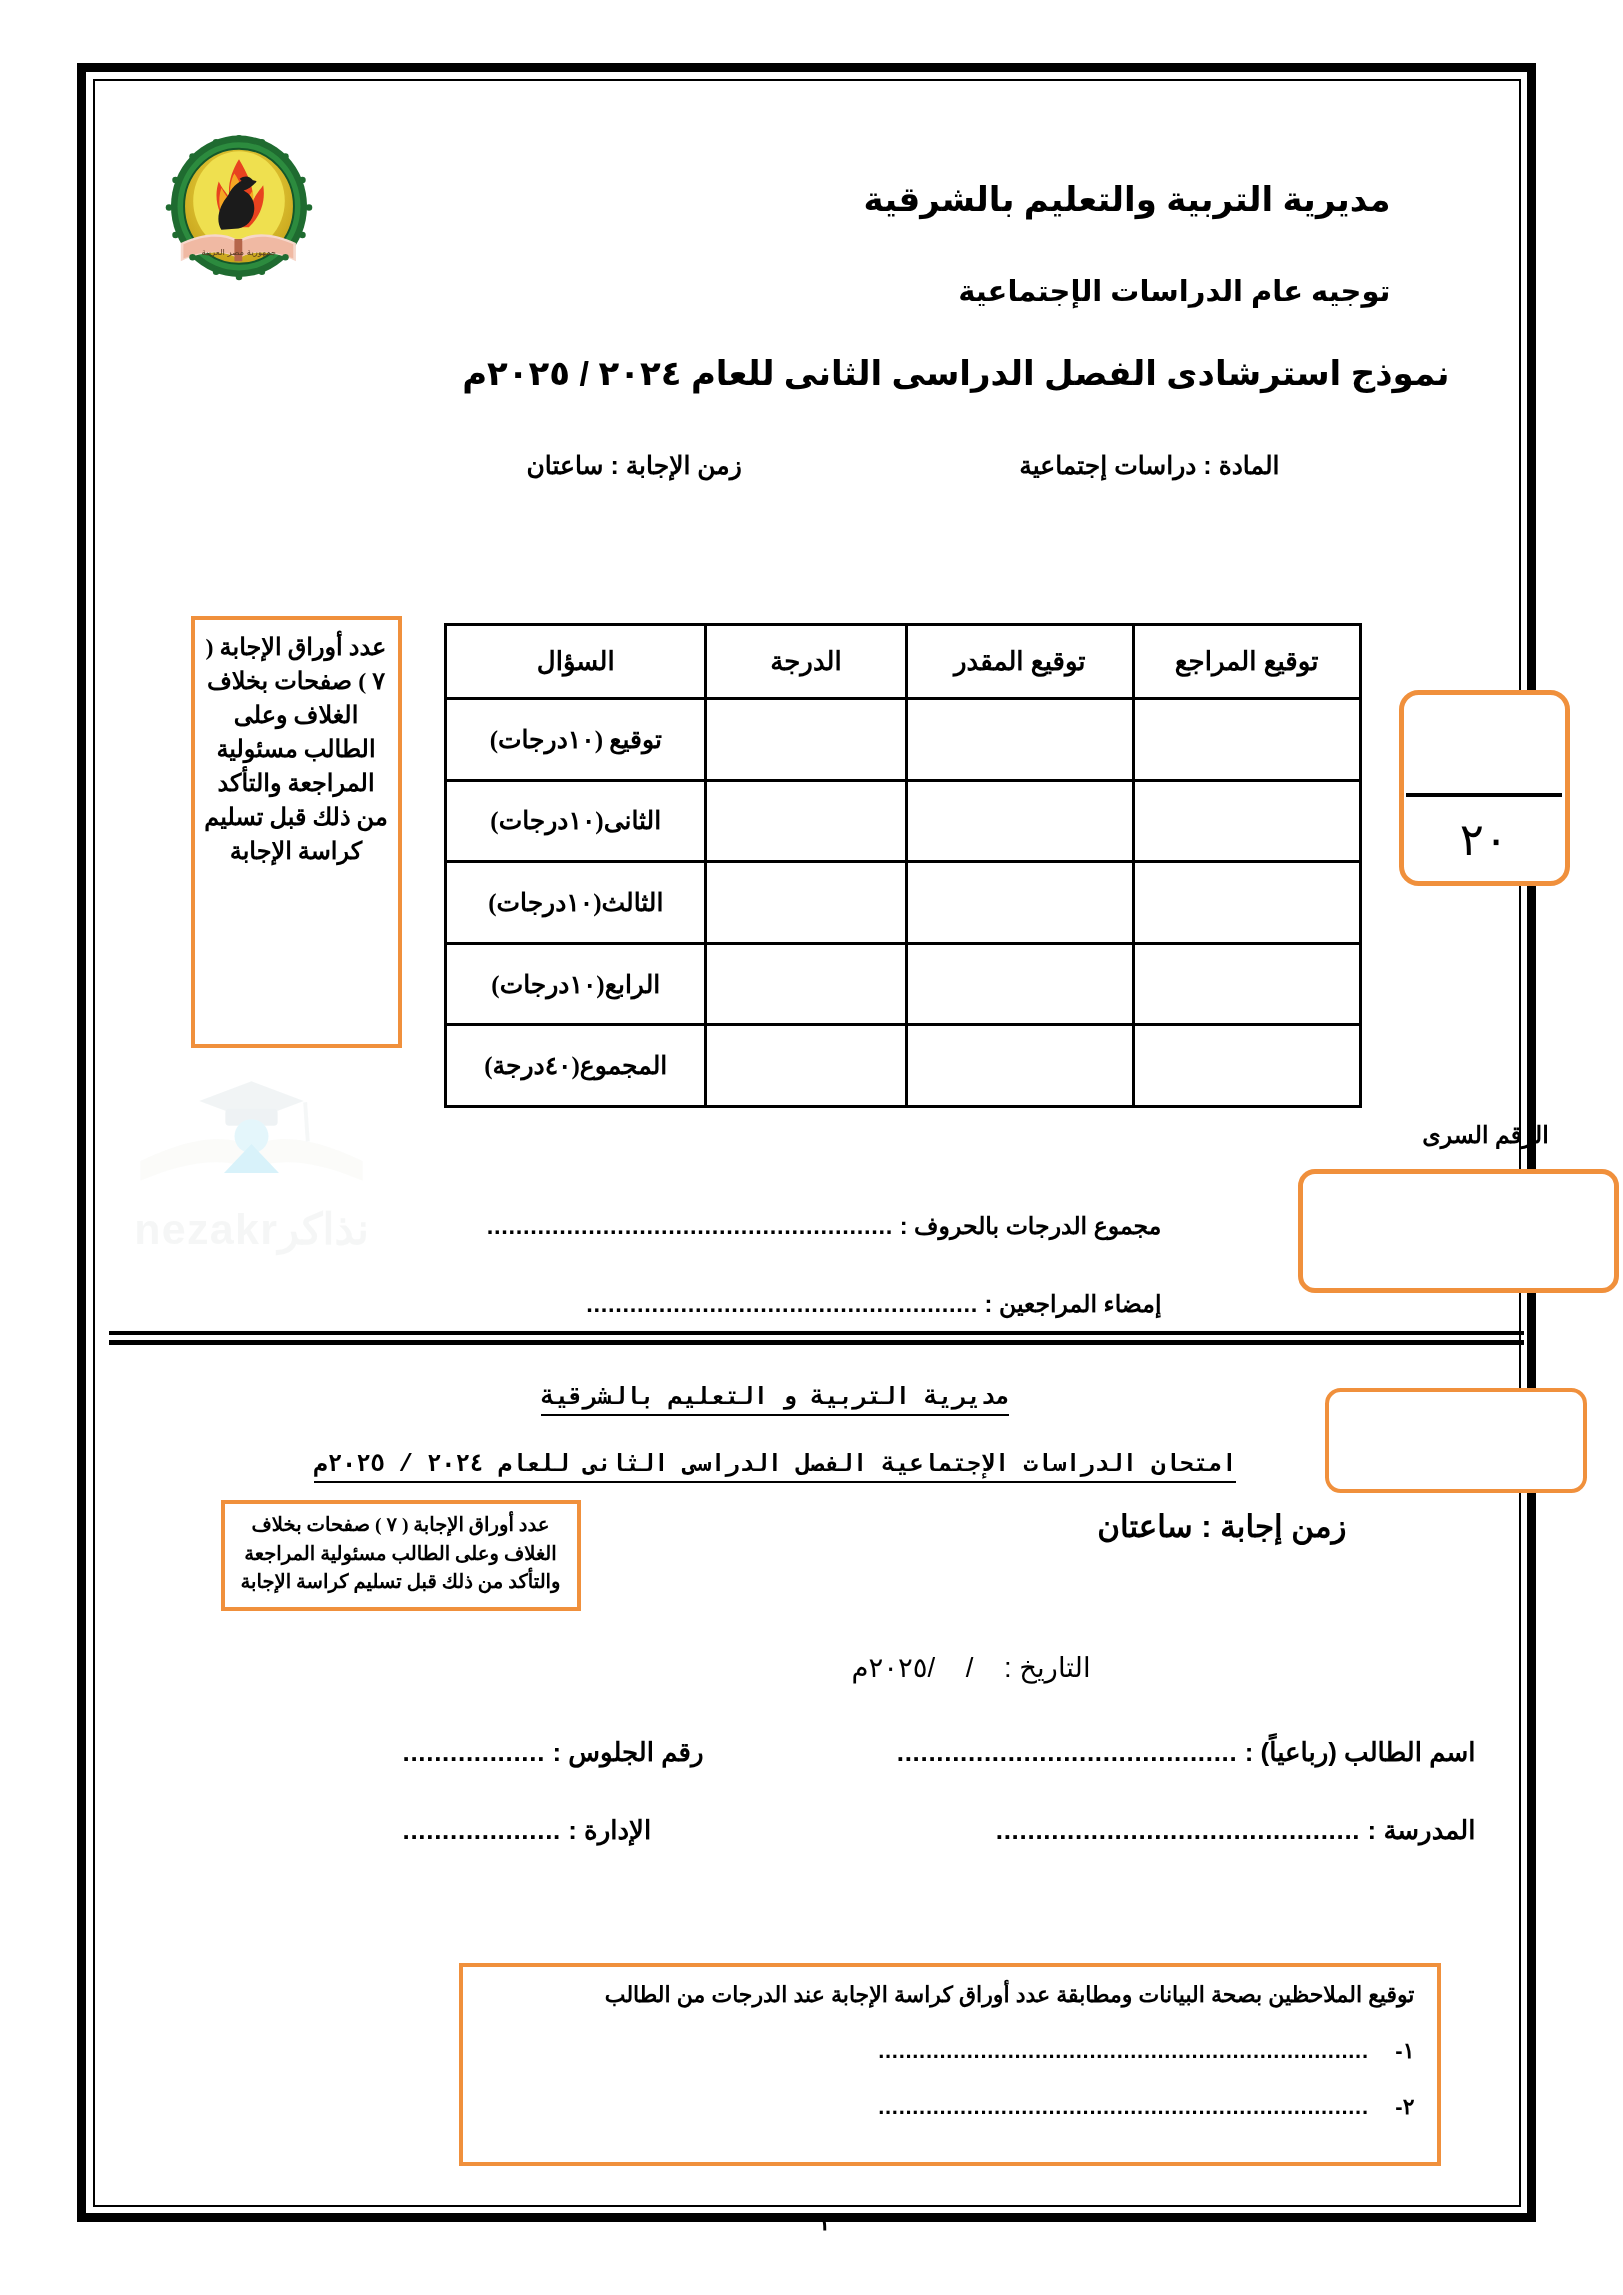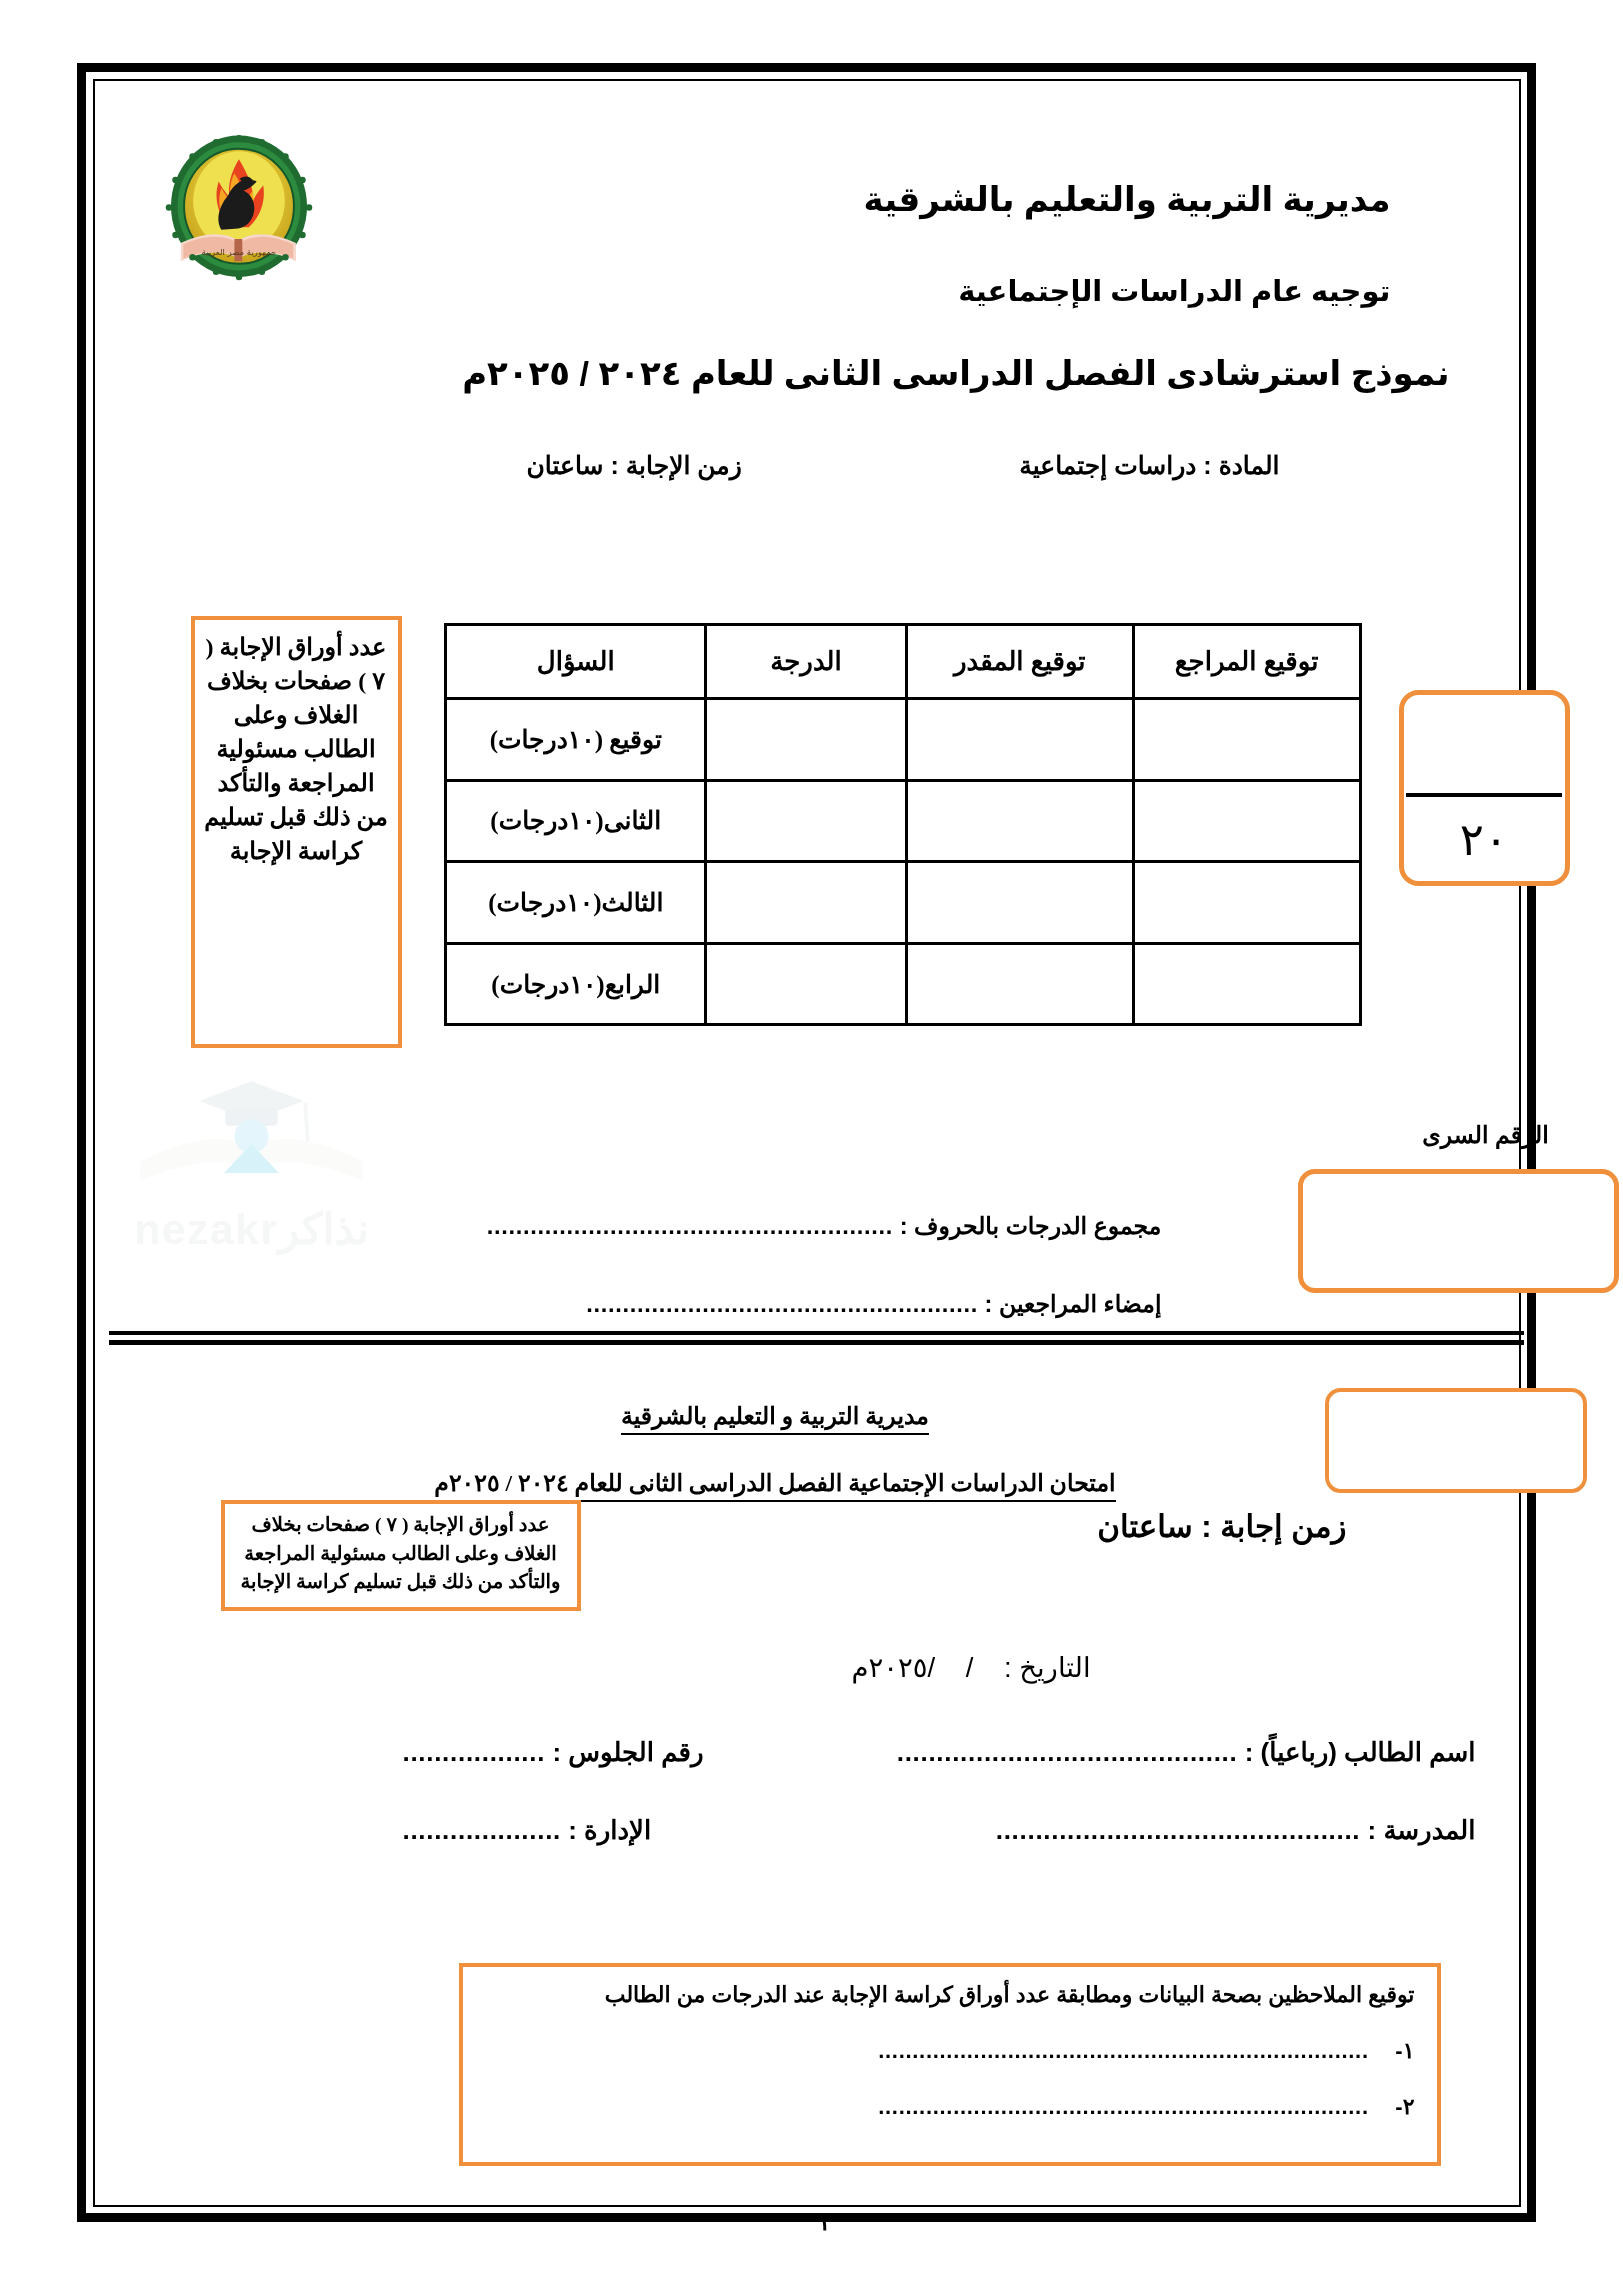--- a/index.html
+++ b/index.html
@@ -173,22 +173,21 @@
     height:15.7px;
   }
   .divider .l1{position:absolute;left:0;top:0;width:100%;height:4.6px;background:#000;}
   .divider .l2{position:absolute;left:0;top:9.8px;width:100%;height:4.6px;background:#000;}
 
   
   .sec2{position:relative;z-index:2;}
 
   .s2h{
     position:absolute;text-align:center;font-weight:bold;
-    font-family:Liberation Serif, serif;
-    margin-top:20px;
+    font-family:Liberation Mono, monospace;
   }
   .s2h1{left:216px;top:1301px;width:929px;font-size:23.6px;}
   .s2h2{left:183px;top:1368px;width:995px;font-size:23.6px;}
   .ul-dbl{
     display:inline-block;
     border-bottom:2.6px double #000;
     padding-bottom:3.9px;
   }
 
   .s2box{
@@ -359,20 +358,26 @@
             <td class="c-m"></td>
             <td class="c-d"></td>
             <td class="c-q">الثالث(١٠درجات)</td>
           </tr>
           <tr>
             <td class="c-r"></td>
             <td class="c-m"></td>
             <td class="c-d"></td>
             <td class="c-q">الرابع(١٠درجات)</td>
           </tr>
+          <tr>
+            <td class="c-r"></td>
+            <td class="c-m"></td>
+            <td class="c-d"></td>
+            <td class="c-q total-lbl">المجموع(٤٠درجة)</td>
+          </tr>
         </tbody>
           </table>
       </div>
 
       <div class="scorebox">
         <div class="top"></div>
         <div class="rule"></div>
         <div class="bot">٢٠</div>
       </div>
 

